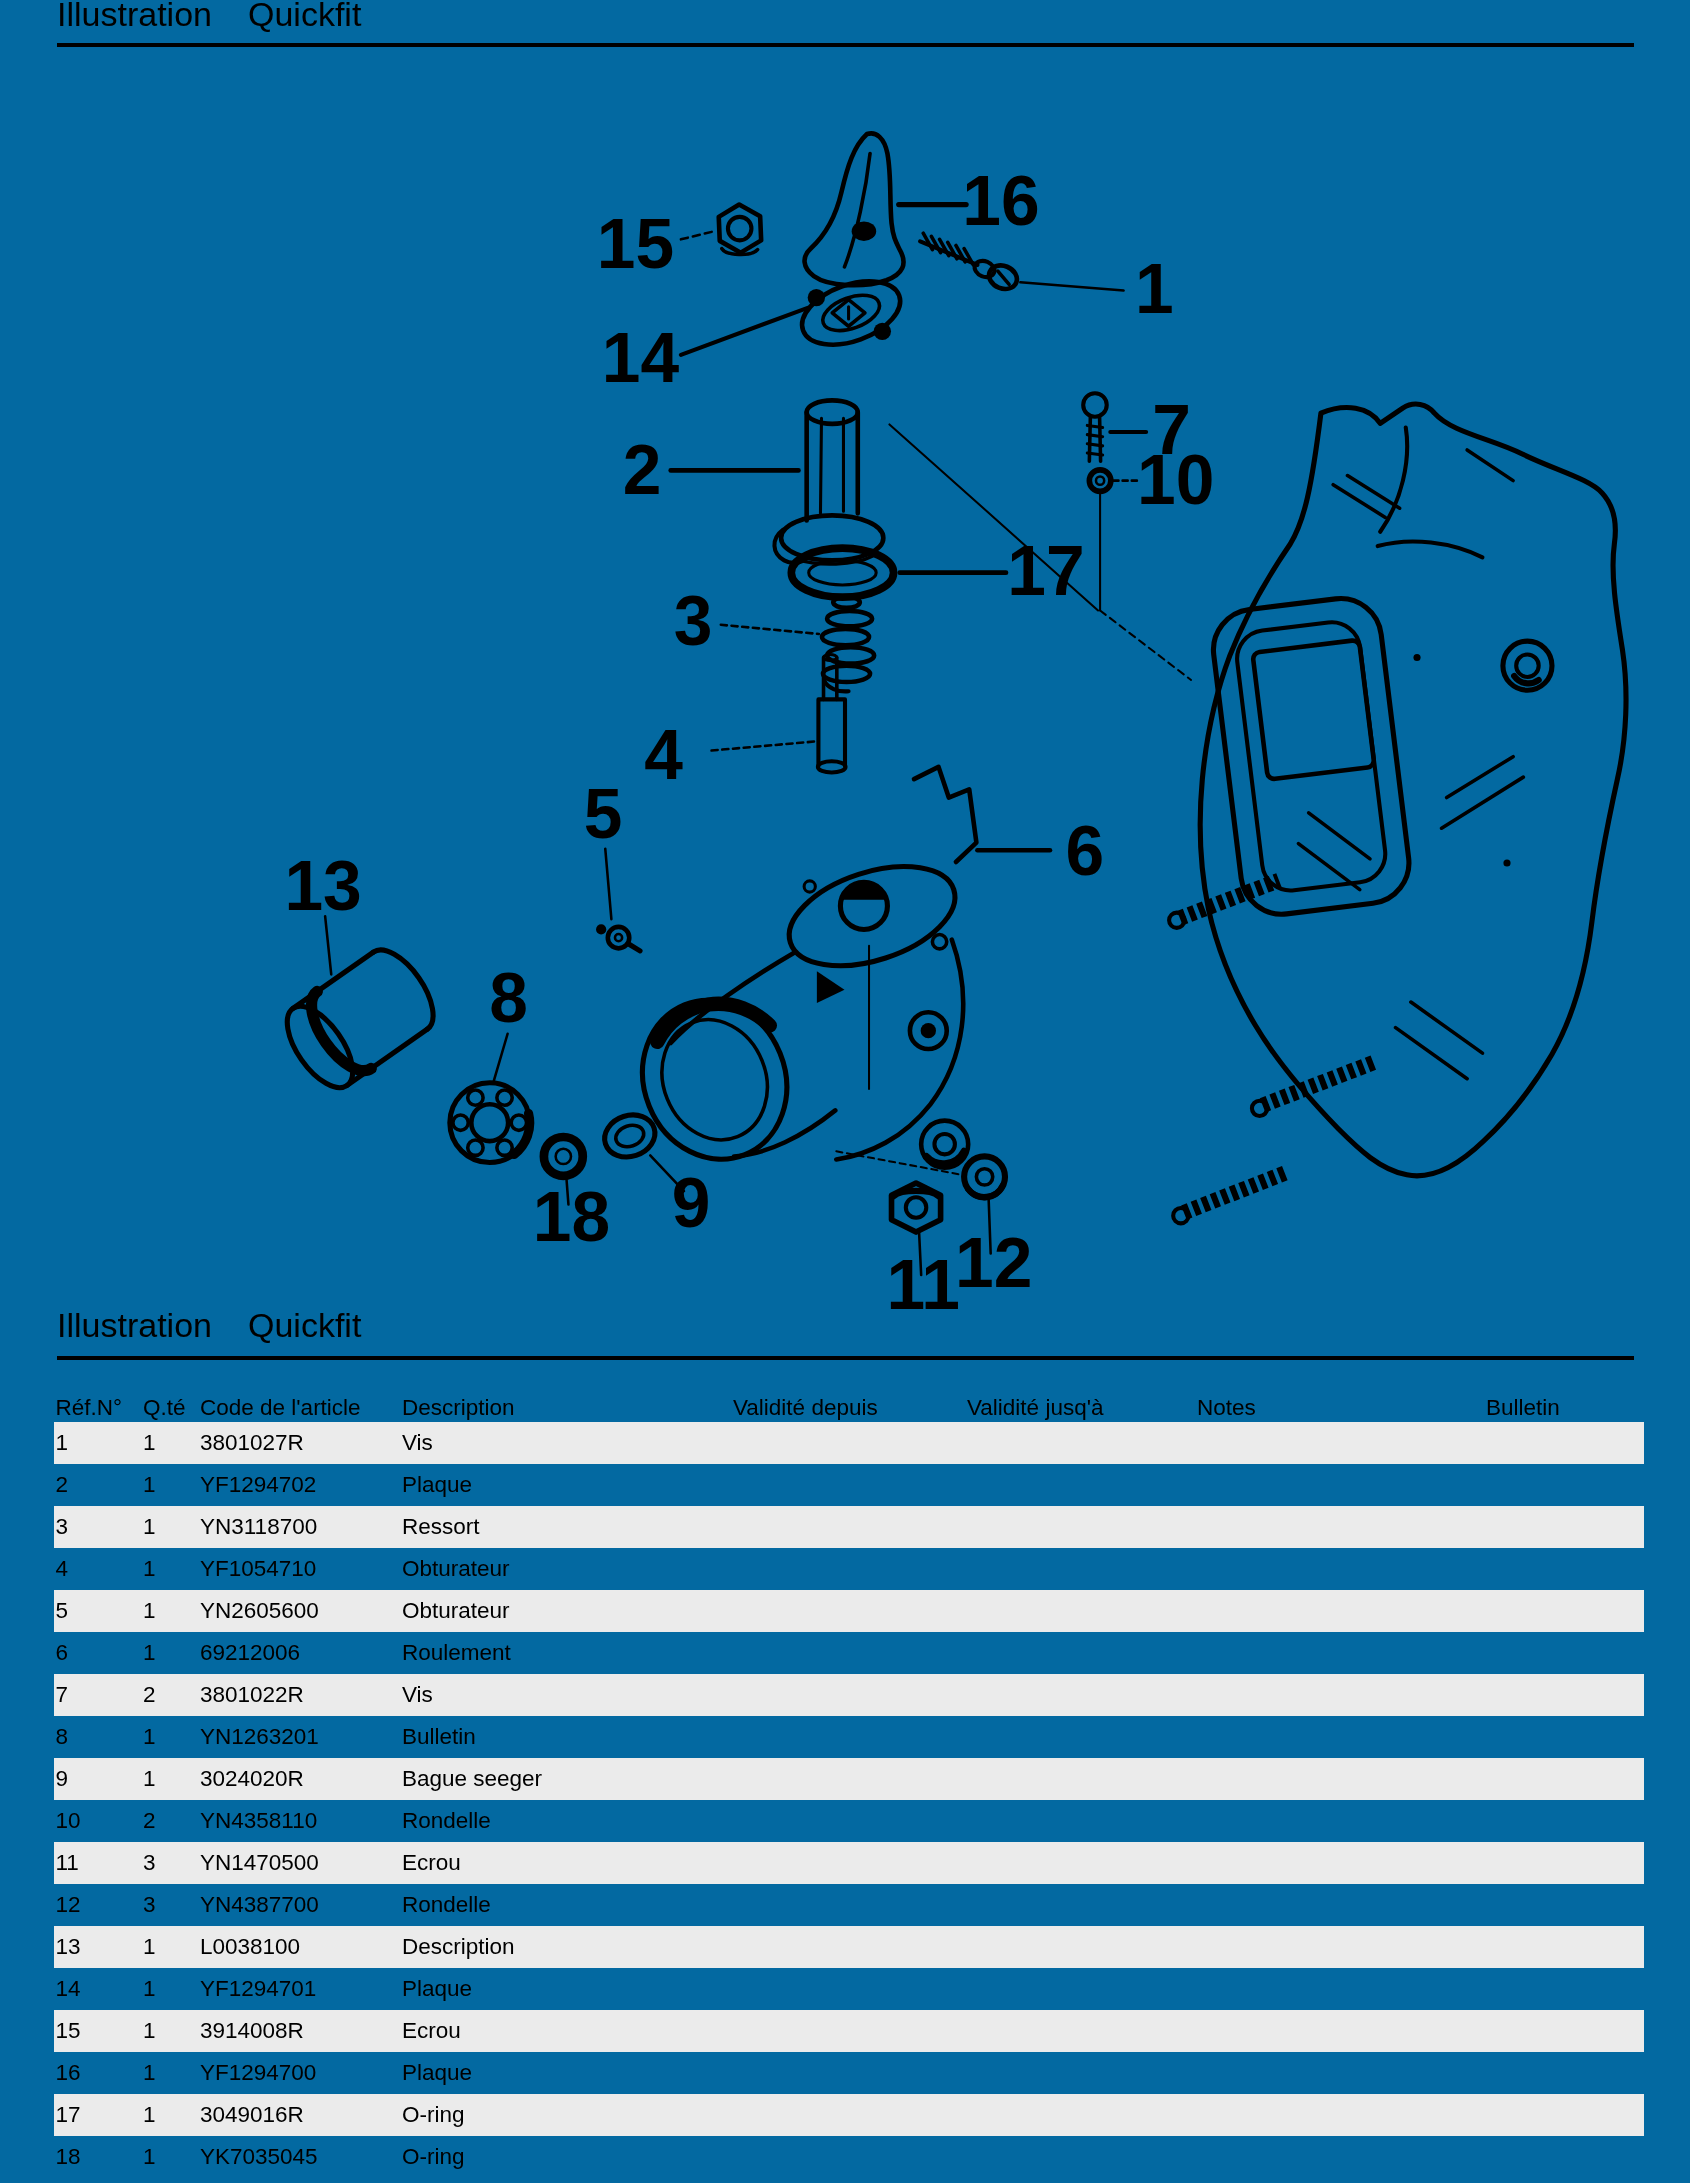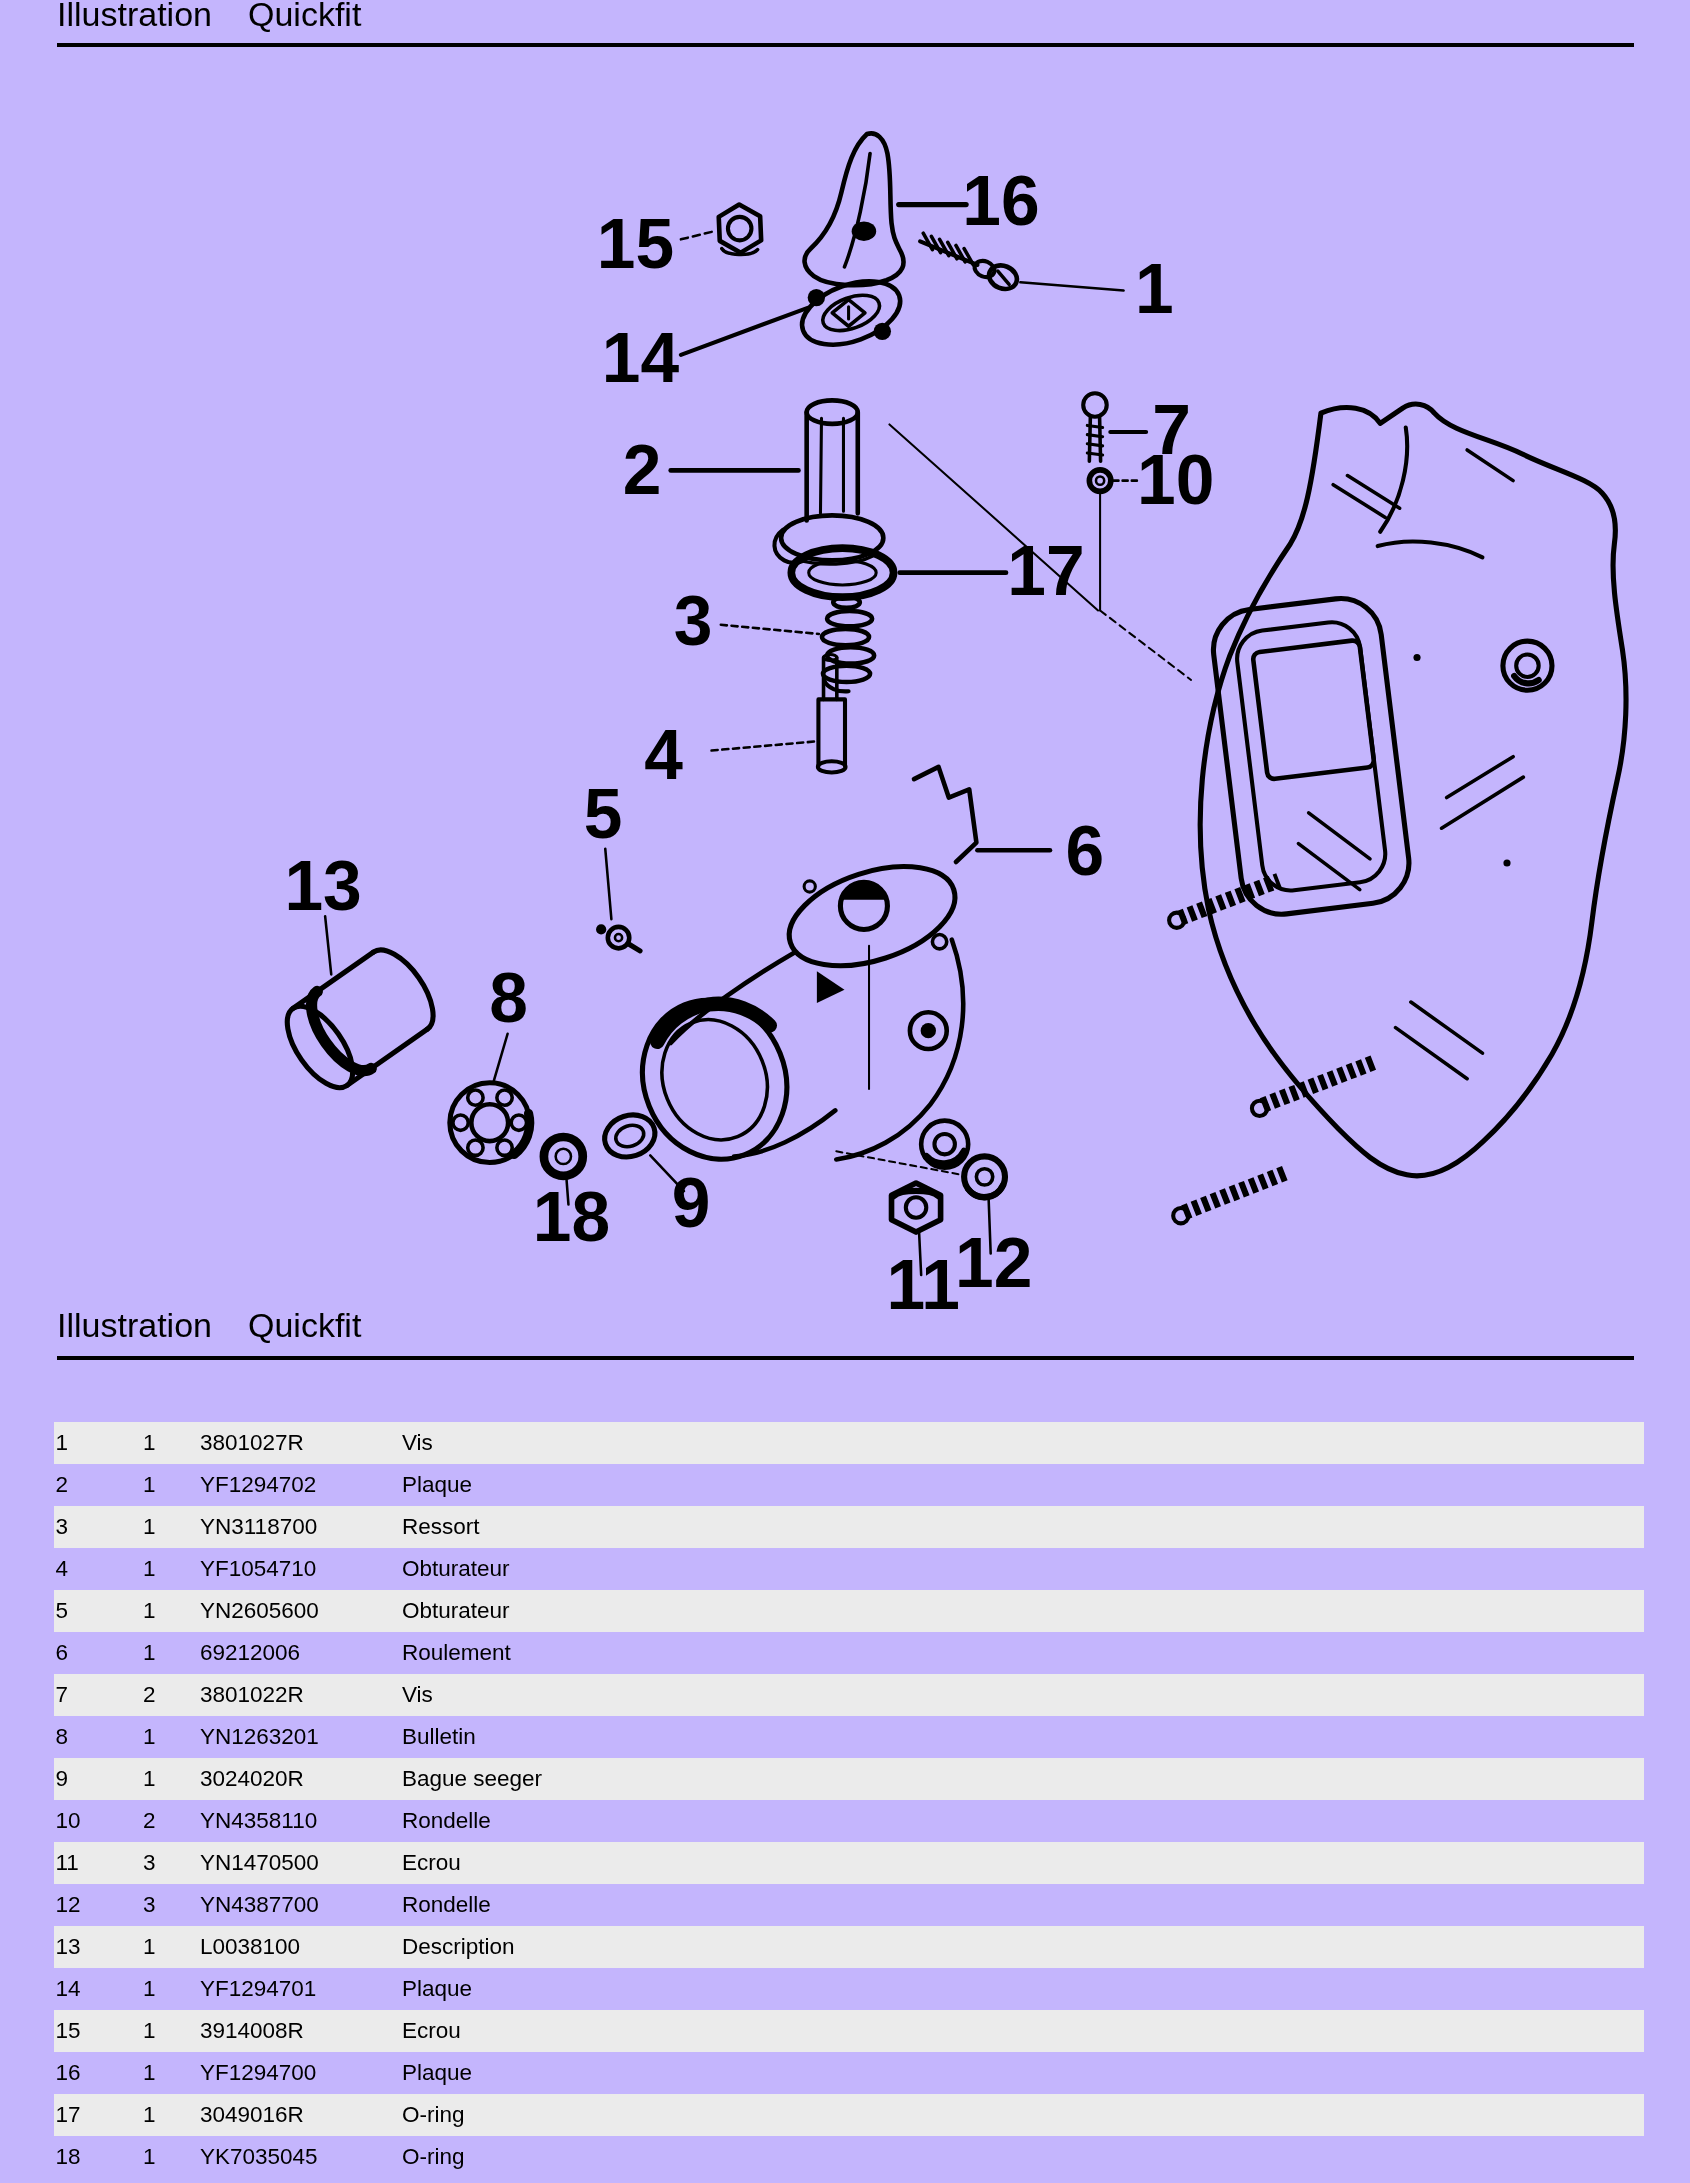--- a/index.html
+++ b/index.html
@@ -1,16 +1,16 @@
 <!DOCTYPE html>
 <html style="font-size:8.2px"><head>
 <meta charset="utf-8">
 <style>
   html,body{margin:0;padding:0;background:#fff;}
-  .page{position:relative;width:1690px;height:2183px;background:#c4b5fd;overflow:hidden;
+  .page{position:relative;width:1690px;height:2183px;background:#0369a1;overflow:hidden;
         font-family:"Liberation Sans",sans-serif;color:#000;}
   .doc-title{position:absolute;left:57px;margin:0;font-size:34px;font-weight:400;
              line-height:31px;word-spacing:26.6px;white-space:nowrap;}
   #title-top{top:-1px;}
   #title-table{top:1310px;}
   .rule{position:absolute;left:57px;width:1577px;height:4.1px;background:#000;}
   #rule-top{top:43px;}
   #rule-table{top:1356px;}
   svg.diagram{position:absolute;left:0;top:0;}
   .grid{position:absolute;left:54px;width:1590px;display:grid;
@@ -253,20 +253,30 @@
       <text x="1243" y="524">15</text>
       <text x="1958" y="440">16</text>
       <text x="2046" y="1164">17</text>
       <text x="1118" y="2428">18</text>
     </g>
   </svg>
 
   <h2 class="doc-title" id="title-table">Illustration Quickfit</h2>
   <div class="rule" id="rule-table"></div>
 
+  <div class="grid thead">
+    <div class="c ref">Réf.N°</div>
+    <div class="c">Q.té</div>
+    <div class="c">Code de l'article</div>
+    <div class="c">Description</div>
+    <div class="c">Validité depuis</div>
+    <div class="c">Validité jusq'à</div>
+    <div class="c">Notes</div>
+    <div class="c">Bulletin</div>
+  </div>
 
   <div class="grid tbody">
     <div class="row">
         <div class="c ref">1</div>
         <div class="c">1</div>
         <div class="c">3801027R</div>
         <div class="c">Vis</div>
         <div class="c"></div>
         <div class="c"></div>
         <div class="c"></div>

